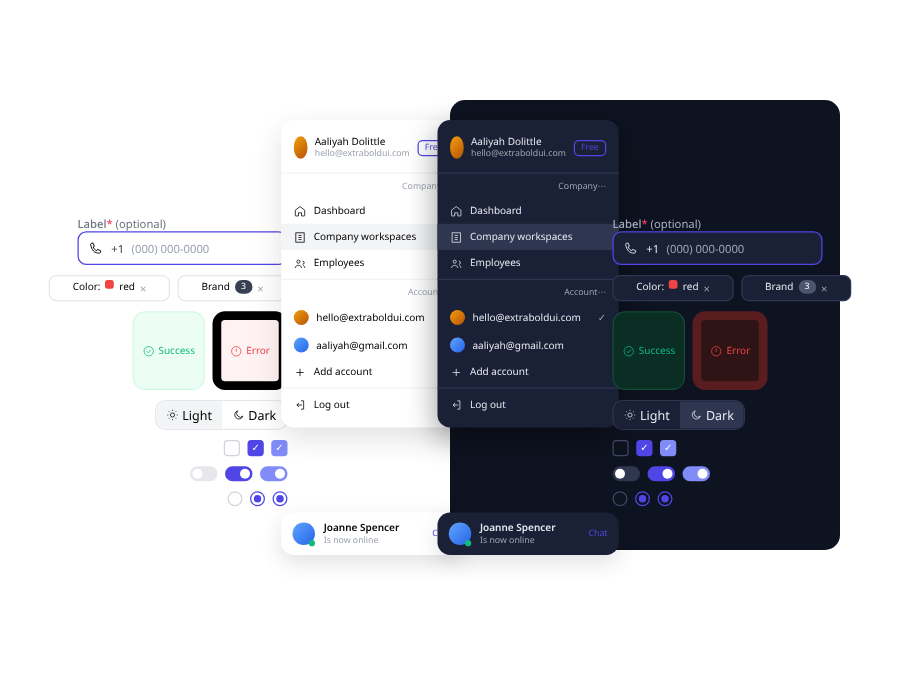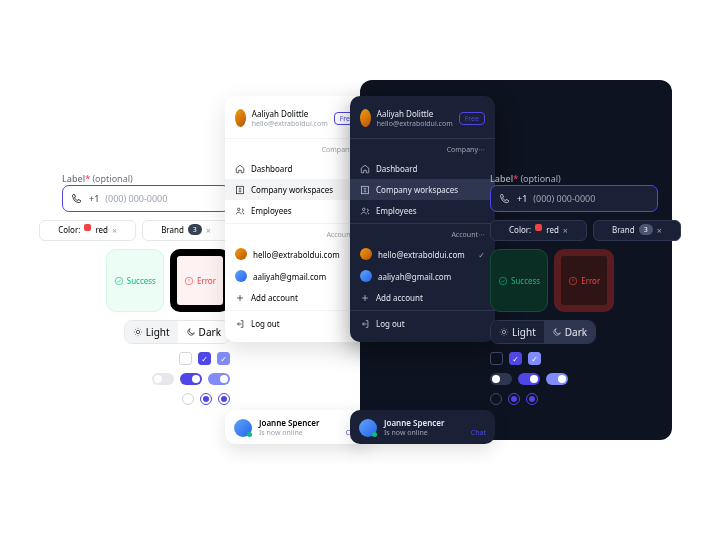--- a/index.html
+++ b/index.html
@@ -67,21 +67,21 @@
 .menu-email{font-size:7px;color:#9ca3af}
 .badge{margin-left:auto;font-size:7px;color:#4f46e5;border:1px solid #4f46e5;border-radius:4px;padding:1px 5px}
 .menu-section{font-size:7px;color:#9ca3af;padding:4px 10px;display:flex;justify-content:flex-end}
 .menu-item{display:flex;align-items:center;gap:6px;padding:5px 10px;font-size:8px}
 .menu-item.active{background:#f3f4f6}
 .dark .menu-item.active{background:#2e3650}
 .menu-item .tick{margin-left:auto;color:#9ca3af}
 .menu-divider{height:1px;background:#f3f4f6;margin:2px 0}
 .dark .menu-divider{background:#2e3650}
 .icon{width:10px;height:10px;flex-shrink:0}
-.toast{position:absolute;background:#fff;border-radius:10px;box-shadow:0 6px 18px rgba(0,0,0,.12);padding:7px 9px;display:flex;align-items:flex-end;gap:7px;font-size:8px}
+.toast{position:absolute;background:#fff;border-radius:10px;box-shadow:0 6px 18px rgba(0,0,0,.12);padding:7px 9px;display:flex;align-items:center;gap:7px;font-size:8px}
 .light .toast{bottom:-4px;right:-10px;width:145px}
 .dark .toast{bottom:-4px;left:-10px;width:145px;background:#1a2035;color:#e5e7ef}
 .toast .dot{width:5px;height:5px;background:#10b981;border-radius:50%;position:absolute;bottom:7px;left:22px}
 .toast-name{font-weight:600}
 .toast-status{font-size:7px;color:#9ca3af}
 .toast-action{margin-left:auto;color:#4f46e5;font-size:7px}
 svg{stroke:currentColor;fill:none;stroke-width:1.5}
 </style>
 </head>
 <body>

